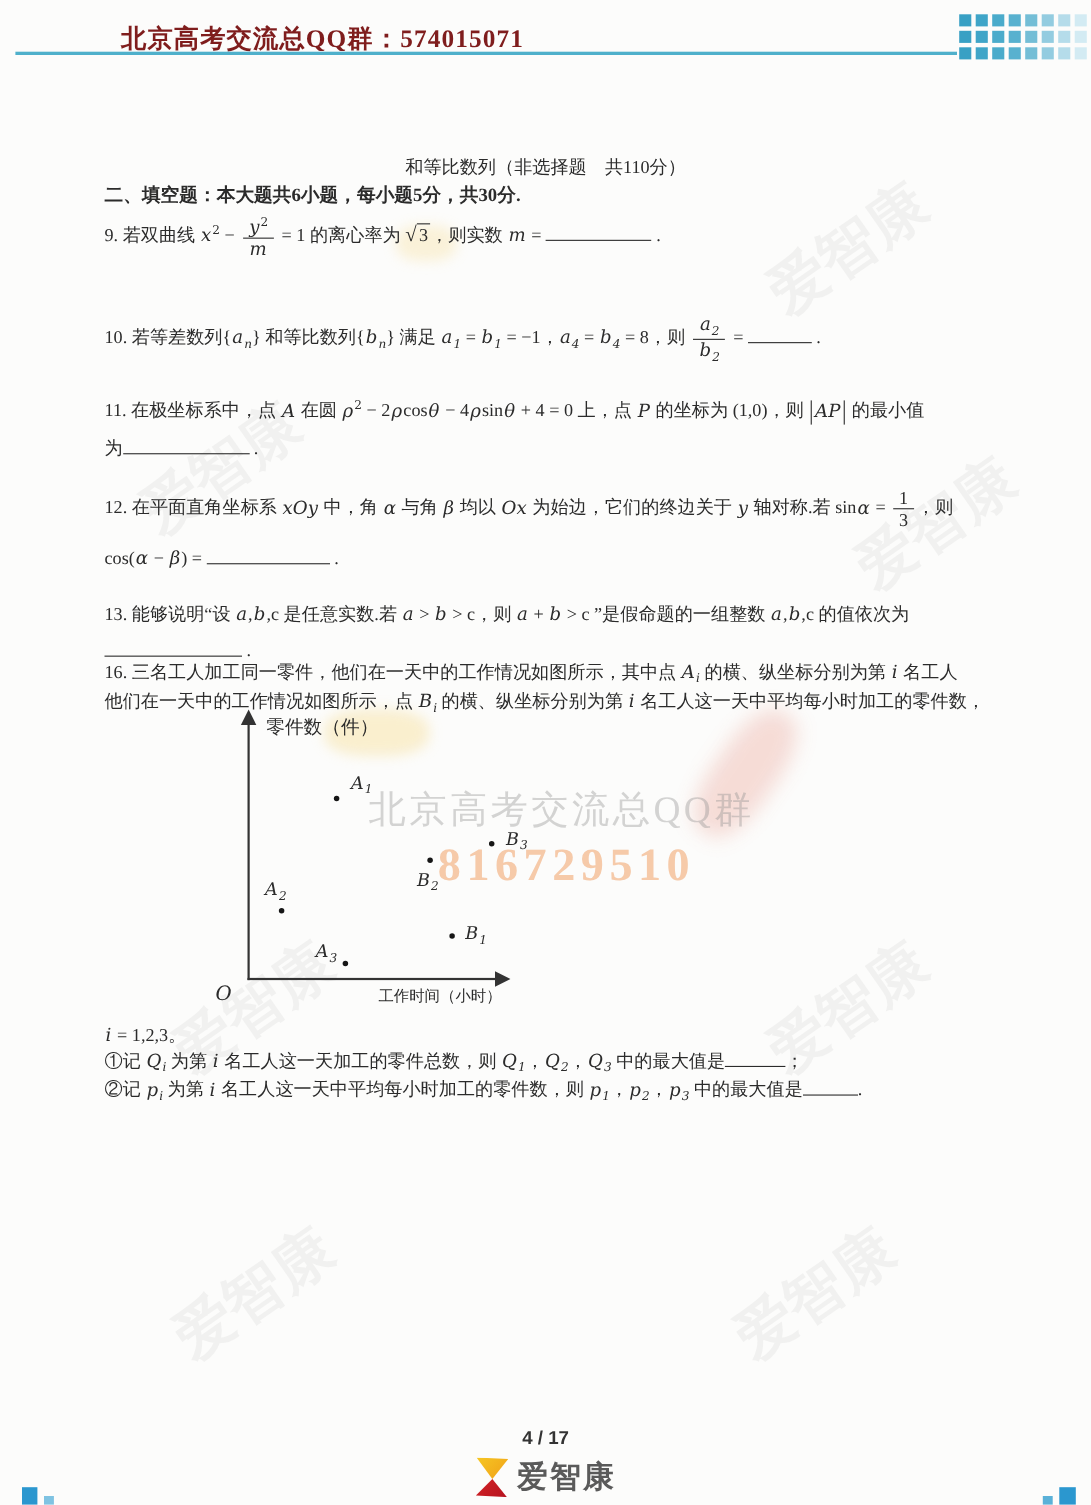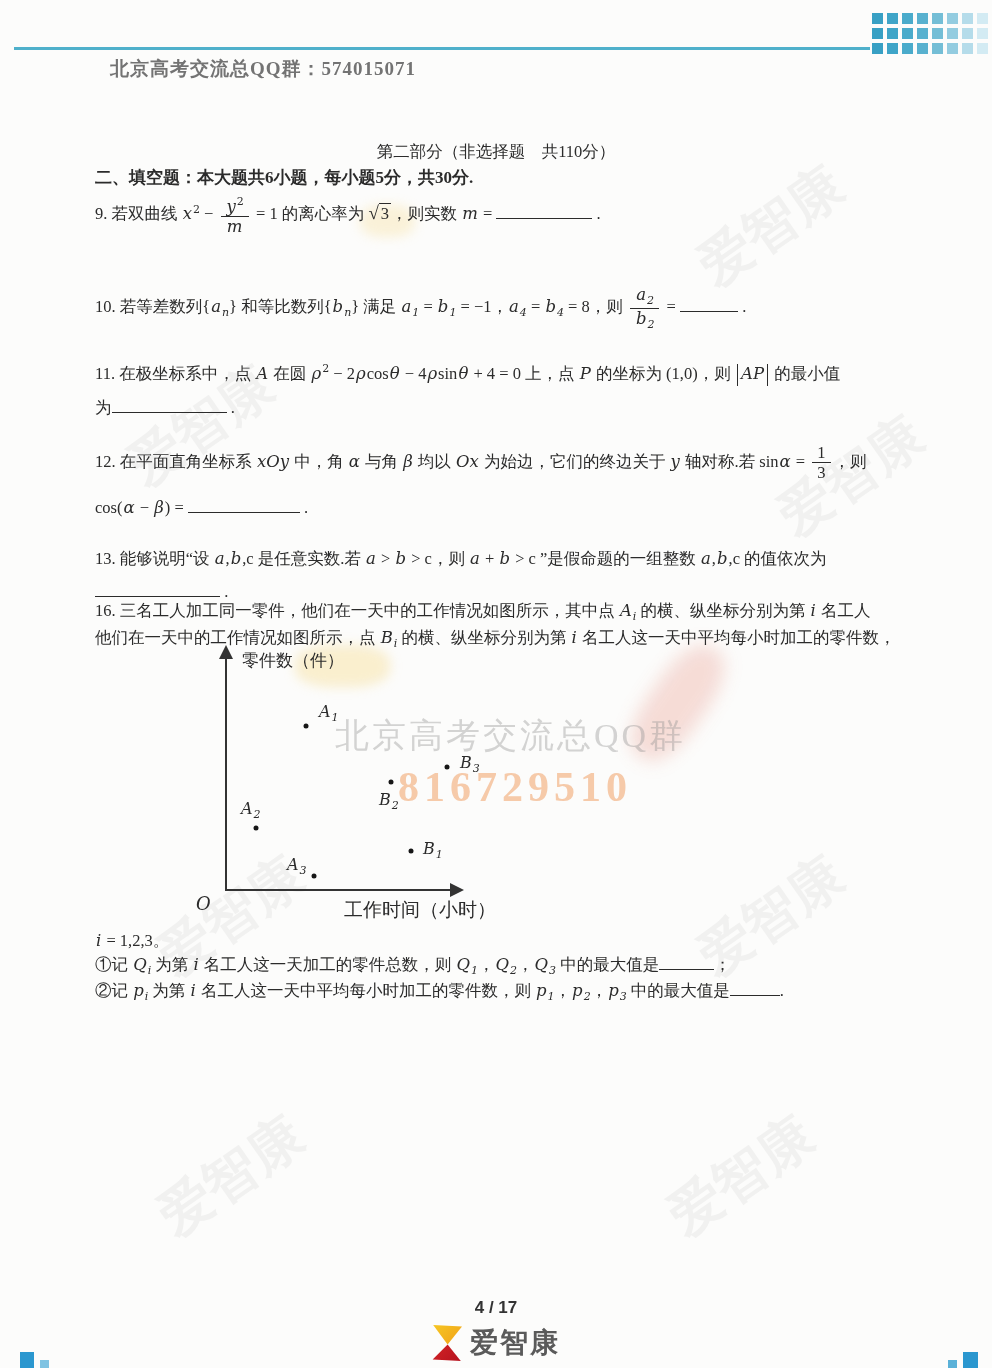--- a/index.html
+++ b/index.html
@@ -4,21 +4,21 @@
 <style>
   html,body{margin:0;padding:0;}
   body{
     width:992px;height:1368px;position:relative;overflow:hidden;
     background:#fcfcfb;color:#2b2b2b;
     font-family:"Liberation Serif","DejaVu Serif",serif;
     font-size:16.5px;
   }
   .abs{position:absolute;}
   
-  .qq-header{left:110px;top:20px;font-size:19px;font-weight:bold;color:#737373;letter-spacing:1px;margin-top:36px;}
+  .qq-header{left:110px;top:20px;font-size:23px;font-weight:bold;color:#7f1d1d;letter-spacing:1px;}
   .header-rule{left:14px;top:47px;width:856px;height:3px;background:#4fb0cb;}
   .sq-grid{left:872px;top:13px;display:grid;grid-template-columns:repeat(8,11px);grid-auto-rows:11px;gap:4px;}
   .sq-grid div{width:11px;height:11px;}
   
   .wm{pointer-events:none;white-space:nowrap;}
   .wm-diag{font-size:54px;font-weight:bold;color:rgba(150,150,150,0.10);transform:rotate(-35deg);}
   .wm-center1{left:335px;top:713px;font-size:34px;font-weight:normal;letter-spacing:3px;color:rgba(145,145,145,0.38);}
   .wm-center2{left:398px;top:763px;font-size:42px;font-weight:bold;letter-spacing:5px;color:rgba(240,152,88,0.5);}
   .blob{pointer-events:none;border-radius:40%;}
   
@@ -38,21 +38,21 @@
   .blank{display:inline-block;border-bottom:1.5px solid #2b2b2b;height:0.95em;vertical-align:baseline;}
   .absv{display:inline-block;white-space:nowrap;}
   .absv .bar{display:inline-block;width:1.2px;background:#2b2b2b;height:1.35em;vertical-align:middle;margin:0 2px;}
   
   .chart{left:188px;top:645px;width:330px;height:285px;}
   .yaxis{left:37px;top:12px;width:2px;height:234px;background:#333;}
   .yarrow{left:31px;top:0;width:0;height:0;border-left:7px solid transparent;border-right:7px solid transparent;border-bottom:14px solid #333;}
   .xaxis{left:37px;top:244px;width:232px;height:2px;background:#333;}
   .xarrow{left:262px;top:238px;width:0;height:0;border-top:7px solid transparent;border-bottom:7px solid transparent;border-left:14px solid #333;}
   .ylabel{left:54px;top:4px;font-size:17px;}
-  .xlabel{left:156px;top:252px;font-size:19px;}
+  .xlabel{left:156px;top:252px;font-size:14px;}
   .origin{left:8px;top:248px;font-size:18px;font-style:italic;font-family:"DejaVu Serif",serif;}
   .dot{position:absolute;width:5px;height:5px;border-radius:50%;background:#161616;transform:translate(-50%,-50%);}
   .ptlabel{position:absolute;font-size:16px;}
   
   
   .page-num{left:0;top:1298px;width:992px;text-align:center;font-size:17px;font-weight:bold;font-family:"Liberation Sans",sans-serif;color:#333;}
   .brand{left:0;top:1324px;width:992px;display:flex;justify-content:center;align-items:center;gap:8px;}
   .brand-icon{width:30px;height:36px;position:relative;}
   .brand-icon .tri-top{position:absolute;left:0;top:0;width:100%;height:100%;background:linear-gradient(135deg,#f6c723,#ef9414);clip-path:polygon(4% 0,100% 4%,52% 54%);}
   .brand-icon .tri-bot{position:absolute;left:0;top:0;width:100%;height:100%;background:linear-gradient(135deg,#e02b28,#b5121f);clip-path:polygon(52% 54%,96% 100%,2% 96%);}
@@ -97,21 +97,21 @@
 <div class="abs wm wm-diag" style="left:150px;top:880px;">爱智康</div>
 <div class="abs wm wm-diag" style="left:690px;top:880px;">爱智康</div>
 <div class="abs wm wm-diag" style="left:150px;top:1140px;">爱智康</div>
 <div class="abs wm wm-diag" style="left:660px;top:1140px;">爱智康</div>
 <div class="abs blob" style="left:295px;top:645px;width:95px;height:42px;background:rgba(245,205,90,0.28);filter:blur(6px);"></div>
 <div class="abs blob" style="left:650px;top:638px;width:55px;height:130px;background:rgba(215,70,45,0.18);filter:blur(9px);transform:rotate(35deg);"></div>
 <div class="abs blob" style="left:360px;top:205px;width:55px;height:32px;background:rgba(245,205,90,0.22);filter:blur(6px);"></div>
 <div class="abs wm wm-center1">北京高考交流总QQ群</div>
 <div class="abs wm wm-center2">816729510</div>
 
-<div class="abs part-title">第二部分（非选择题　共110分）</div>
+<div class="abs part-title">和等比数列（非选择题　共110分）</div>
 <div class="abs section-title">二、填空题：本大题共6小题，每小题5分，共30分.</div>
 
 <div class="abs qline" style="top:196px;"><span class="mt">9. 若双曲线 </span><span class="mv">x</span><sup class="msup">2</sup><span class="mt"> − </span><span class="frac"><span class="fn"><span class="mv">y</span><sup class="msup">2</sup></span><span class="fd"><span class="mv">m</span></span></span><span class="mt"> = 1 的离心率为 </span><span class="sqrt"><span class="rad">√</span><span class="radarg"><span class="mt">3</span></span></span><span class="mt">，则实数 </span><span class="mv">m</span><span class="mt"> = </span><span class="blank" style="width: 96px;"></span><span class="mt"> .</span></div>
 <div class="abs qline" style="top:286px;"><span class="mt">10. 若等差数列</span><span class="mt">{</span><span class="mv">a</span><sub class="msub">n</sub><span class="mt">}</span><span class="mt"> 和等比数列</span><span class="mt">{</span><span class="mv">b</span><sub class="msub">n</sub><span class="mt">}</span><span class="mt"> 满足 </span><span class="mv">a</span><sub class="msub">1</sub><span class="mt"> = </span><span class="mv">b</span><sub class="msub">1</sub><span class="mt"> = −1，</span><span class="mv">a</span><sub class="msub">4</sub><span class="mt"> = </span><span class="mv">b</span><sub class="msub">4</sub><span class="mt"> = 8，则 </span><span class="frac"><span class="fn"><span class="mv">a</span><sub class="msub">2</sub></span><span class="fd"><span class="mv">b</span><sub class="msub">2</sub></span></span><span class="mt"> = </span><span class="blank" style="width: 58px;"></span><span class="mt"> .</span></div>
 <div class="abs qline" style="top:362px;"><span class="mt">11. 在极坐标系中，点 </span><span class="mv">A</span><span class="mt"> 在圆 </span><span class="mv">ρ</span><sup class="msup">2</sup><span class="mt"> − 2</span><span class="mv">ρ</span><span class="mt">cos</span><span class="mv">θ</span><span class="mt"> − 4</span><span class="mv">ρ</span><span class="mt">sin</span><span class="mv">θ</span><span class="mt"> + 4 = 0 上，点 </span><span class="mv">P</span><span class="mt"> 的坐标为 (1,0)，则 </span><span class="absv"><span class="bar"></span><span><span class="mv">AP</span></span><span class="bar"></span></span><span class="mt"> 的最小值</span></div>
 <div class="abs qline" style="top:396px;"><span class="mt">为</span><span class="blank" style="width: 115px;"></span><span class="mt"> .</span></div>
 <div class="abs qline" style="top:444px;"><span class="mt">12. 在平面直角坐标系 </span><span class="mv">xOy</span><span class="mt"> 中，角 </span><span class="mv">α</span><span class="mt"> 与角 </span><span class="mv">β</span><span class="mt"> 均以 </span><span class="mv">Ox</span><span class="mt"> 为始边，它们的终边关于 </span><span class="mv">y</span><span class="mt"> 轴对称.若 sin</span><span class="mv">α</span><span class="mt"> = </span><span class="frac"><span class="fn"><span class="mt">1</span></span><span class="fd"><span class="mt">3</span></span></span><span class="mt">，则</span></div>
 <div class="abs qline" style="top:496px;"><span class="mt">cos(</span><span class="mv">α</span><span class="mt"> − </span><span class="mv">β</span><span class="mt">) = </span><span class="blank" style="width: 112px;"></span><span class="mt"> .</span></div>
 <div class="abs qline" style="top:548px;"><span class="mt">13. 能够说明“设 </span><span class="mv">a</span><span class="mt">,</span><span class="mv">b</span><span class="mt">,c 是任意实数.若 </span><span class="mv">a</span><span class="mt"> &gt; </span><span class="mv">b</span><span class="mt"> &gt; c，则 </span><span class="mv">a</span><span class="mt"> + </span><span class="mv">b</span><span class="mt"> &gt; c ”是假命题的一组整数 </span><span class="mv">a</span><span class="mt">,</span><span class="mv">b</span><span class="mt">,c 的值依次为</span></div>
 <div class="abs qline" style="top:580px;"><span class="blank" style="width: 125px;"></span><span class="mt"> .</span></div>

